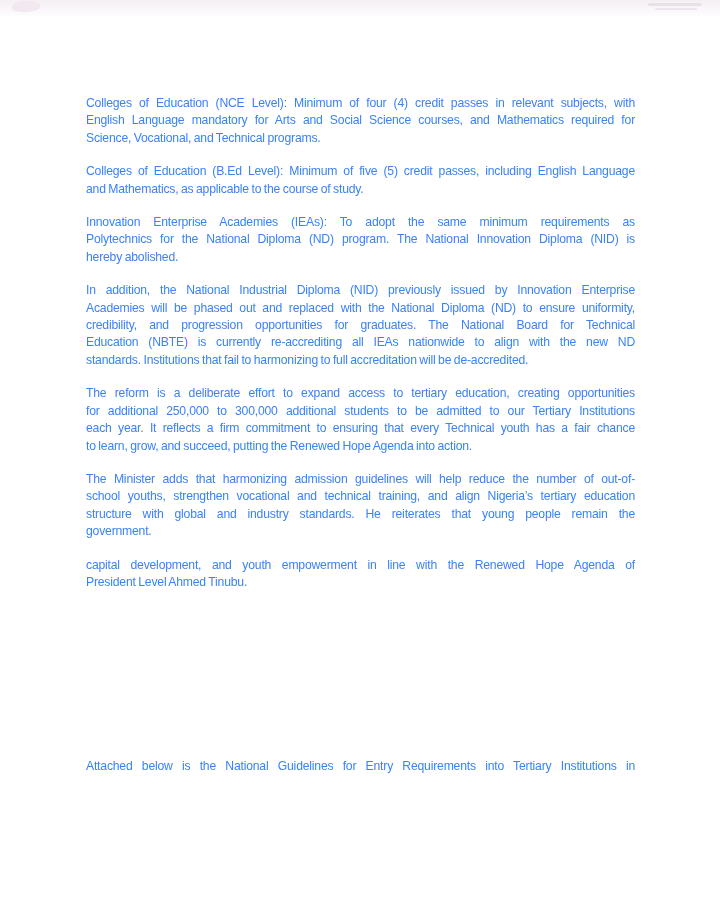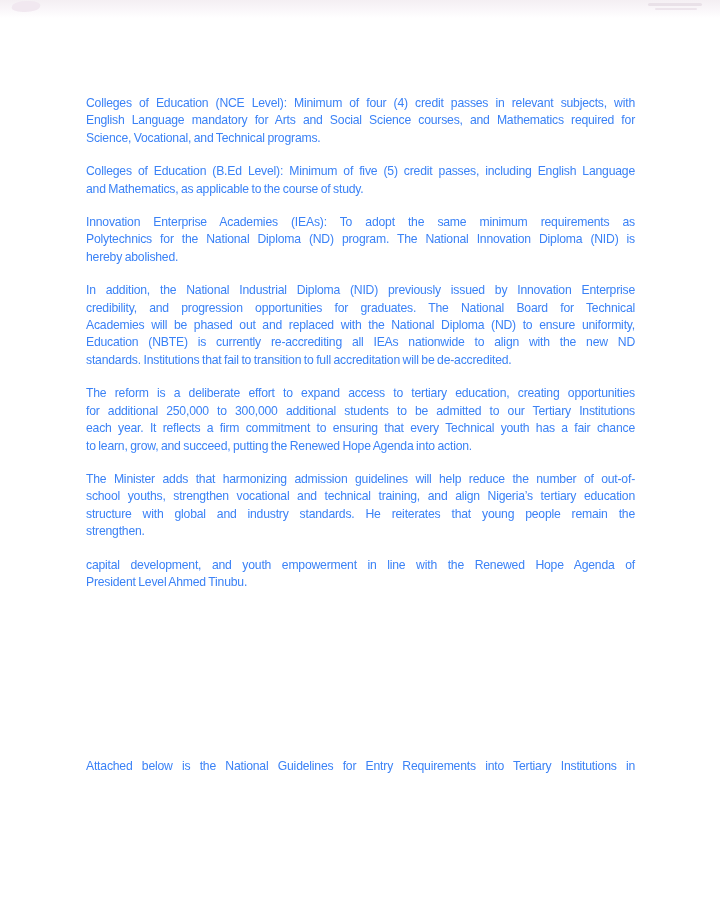--- a/index.html
+++ b/index.html
@@ -97,36 +97,36 @@
         <div class="line">Colleges of Education (B.Ed Level): Minimum of five (5) credit passes, including English Language</div>
         <div class="line line-last">and Mathematics, as applicable to the course of study.</div>
       </div>
     <div class="para">
         <div class="line">Innovation Enterprise Academies (IEAs): To adopt the same minimum requirements as</div>
         <div class="line">Polytechnics for the National Diploma (ND) program. The National Innovation Diploma (NID) is</div>
         <div class="line line-last">hereby abolished.</div>
       </div>
     <div class="para">
         <div class="line">In addition, the National Industrial Diploma (NID) previously issued by Innovation Enterprise</div>
+        <div class="line">Academies will be phased out and replaced with the National Diploma (ND) to ensure uniformity,</div>
         <div class="line">credibility, and progression opportunities for graduates. The National Board for Technical</div>
-        <div class="line">Academies will be phased out and replaced with the National Diploma (ND) to ensure uniformity,</div>
         <div class="line">Education (NBTE) is currently re-accrediting all IEAs nationwide to align with the new ND</div>
-        <div class="line line-last">standards. Institutions that fail to transition to full accreditation will be de-accredited.</div>
+        <div class="line line-last">standards. Institutions that fail to harmonizing to full accreditation will be de-accredited.</div>
       </div>
     <div class="para">
         <div class="line">The reform is a deliberate effort to expand access to tertiary education, creating opportunities</div>
         <div class="line">for additional 250,000 to 300,000 additional students to be admitted to our Tertiary Institutions</div>
         <div class="line">each year. It reflects a firm commitment to ensuring that every Technical youth has a fair chance</div>
         <div class="line line-last">to learn, grow, and succeed, putting the Renewed Hope Agenda into action.</div>
       </div>
     <div class="para">
         <div class="line">The Minister adds that harmonizing admission guidelines will help reduce the number of out-of-</div>
         <div class="line">school youths, strengthen vocational and technical training, and align Nigeria’s tertiary education</div>
         <div class="line">structure with global and industry standards. He reiterates that young people remain the</div>
-        <div class="line line-last">strengthen.</div>
+        <div class="line line-last">government.</div>
       </div>
     <div class="para">
         <div class="line">capital development, and youth empowerment in line with the Renewed Hope Agenda of</div>
         <div class="line line-last">President Level Ahmed Tinubu.</div>
       </div>
     <div class="para note">
         <div class="line">Attached below is the National Guidelines for Entry Requirements into Tertiary Institutions in</div>
         <div class="line line-last">Nigeria</div>
       </div>
   </div>

